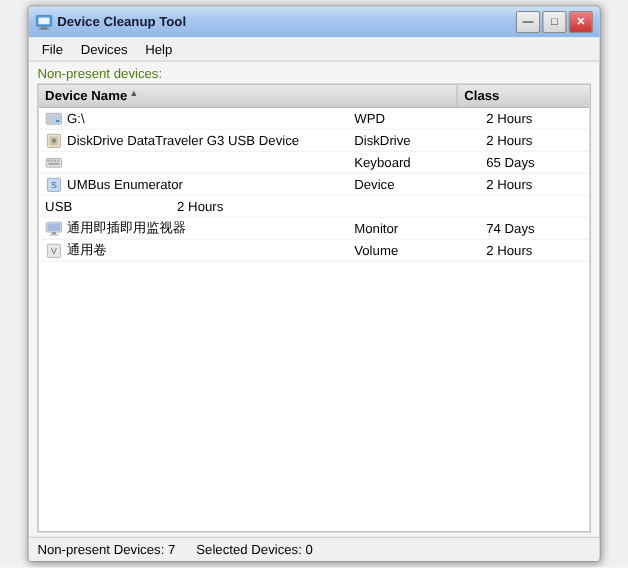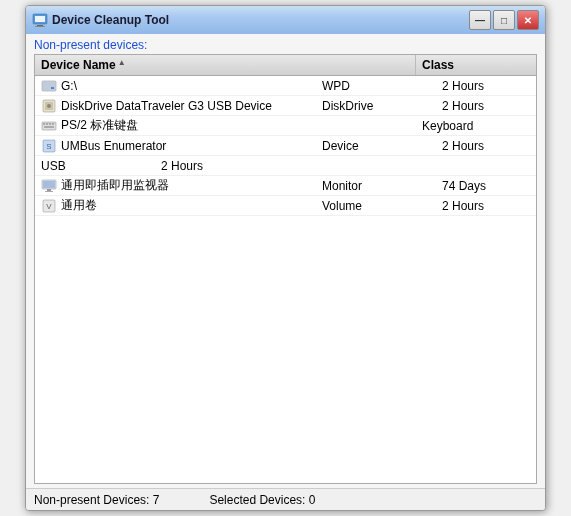--- a/index.html
+++ b/index.html
@@ -87,21 +87,21 @@
     .menu-item {
       padding: 2px 8px;
       cursor: pointer;
       font-size: 12px;
       color: #000;
       border-radius: 2px;
     }
     .non-present-label {
       padding: 4px 8px 2px 8px;
       font-size: 12px;
-      color: #1d4ed8;
+      color: #4d7c0f;
       flex-shrink: 0;
     }
     .table-container {
       flex: 1;
       margin: 0 8px 4px 8px;
       border: 1px solid #aaa;
       background: white;
       overflow: hidden;
       display: flex;
       flex-direction: column;
@@ -164,21 +164,21 @@
       justify-content: center;
       flex-shrink: 0;
     }
     .status-bar {
       height: 22px;
       background: #f0f0f0;
       border-top: 1px solid #ccc;
       display: flex;
       align-items: center;
       padding: 0 8px;
-      gap: 50px;
+      gap: 19px;
       flex-shrink: 0;
     }
     .status-item {
       font-size: 12px;
       color: #000;
     }
     .sort-arrow {
       font-size: 8px;
       color: #555;
     }
@@ -200,20 +200,25 @@
       </div>
       <span class="title-text">Device Cleanup Tool</span>
     </div>
     <div class="title-buttons">
       <div class="title-btn minimize">—</div>
       <div class="title-btn maximize">□</div>
       <div class="title-btn close">✕</div>
     </div>
   </div>
 
+  <div class="menu-bar">
+    <div class="menu-item">File</div>
+    <div class="menu-item">Devices</div>
+    <div class="menu-item">Help</div>
+  </div>
 
   <div class="non-present-label">Non-present devices:</div>
 
   <div class="table-container">
     <div class="table-header">
       <div class="table-header-cell col-name">
         <span>Device Name</span>
         <span class="sort-arrow">▲</span>
       </div>
       <div class="table-header-cell col-class">
@@ -254,23 +259,23 @@
       <span class="row-icon">
               <svg width="16" height="16" viewBox="0 0 16 16">
                 <rect x="1" y="4" width="14" height="8" rx="1" fill="#e0e0e0" stroke="#888" stroke-width="0.5"></rect>
                 <rect x="2" y="5" width="2" height="2" rx="0.2" fill="#aaa"></rect>
                 <rect x="5" y="5" width="2" height="2" rx="0.2" fill="#aaa"></rect>
                 <rect x="8" y="5" width="2" height="2" rx="0.2" fill="#aaa"></rect>
                 <rect x="11" y="5" width="2" height="2" rx="0.2" fill="#aaa"></rect>
                 <rect x="3" y="8" width="10" height="2" rx="0.3" fill="#aaa"></rect>
               </svg>
             </span>
-      <span>PS/2 标准键盘</span>
     </div>
     <div class="table-cell cell-class">Keyboard</div>
+    <div class="table-cell cell-last-used">65 Days</div>
   </div>
         <div class="table-row">
     <div class="table-cell cell-name">
       <span class="row-icon">
               <svg width="16" height="16" viewBox="0 0 16 16">
                 <rect x="2" y="2" width="12" height="12" rx="1" fill="#c8d8f0" stroke="#6688aa" stroke-width="0.5"></rect>
                 <text x="8" y="11" text-anchor="middle" font-size="8" fill="#446699">S</text>
               </svg>
             </span>
       <span>UMBus Enumerator</span>

